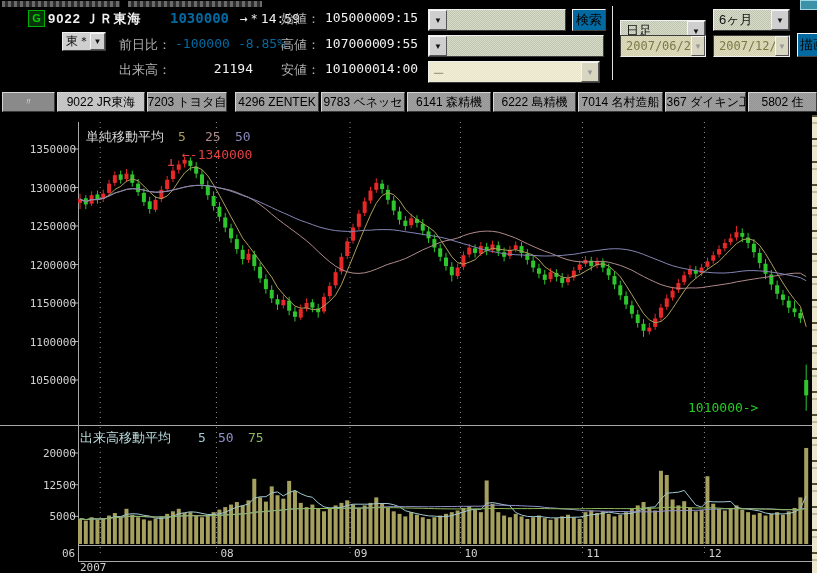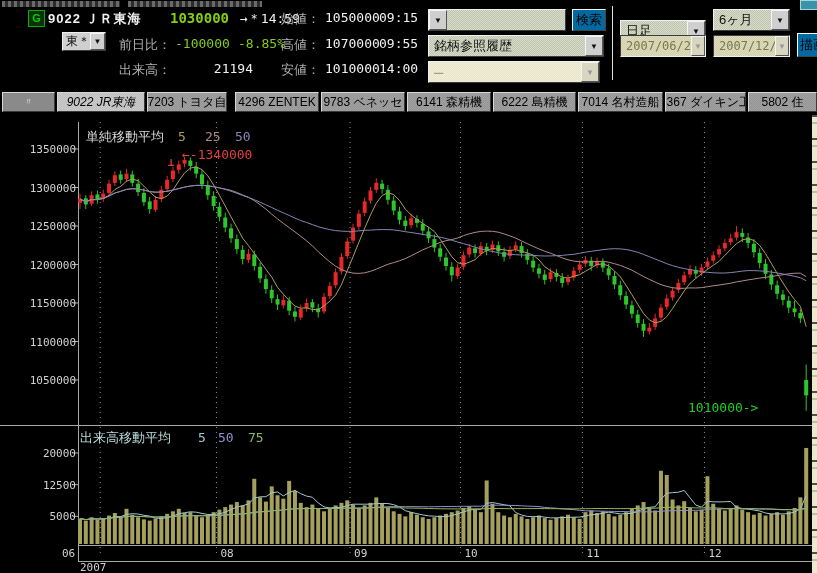--- a/index.html
+++ b/index.html
@@ -1,20 +1,20 @@
 <!DOCTYPE html>
 <html><head>
 <meta charset="utf-8">
 <style>
   html,body{margin:0;padding:0;}
   body{width:817px;height:573px;background:#000;overflow:hidden;position:relative;
        font-family:"Liberation Sans",sans-serif;}
   .lbl{position:absolute;color:#b0b0b0;font-size:13px;white-space:nowrap;}
   .val{position:absolute;color:#f0f0f0;font-size:13px;font-family:"DejaVu Sans Mono",monospace;white-space:nowrap;}
-  .grn{color:#84cc16;}
+  .grn{color:#0369a1;}
   .bold{font-weight:bold;}
   .title{position:absolute;color:#f0f0f0;font-size:13px;font-weight:bold;letter-spacing:1px;white-space:nowrap;}
   .gbadge{position:absolute;width:15px;height:15px;background:#0a320a;border:1px solid #00b000;
           color:#00d000;font-size:11px;font-weight:bold;text-align:center;line-height:15px;}
   
   .combo{position:absolute;height:22px;box-sizing:border-box;border:1px solid;
          border-color:#efefef #3c3c3c #3c3c3c #efefef;display:flex;align-items:center;
          font-size:13px;color:#101010;}
   .combo .txt{flex:1;padding-left:5px;overflow:hidden;white-space:nowrap;}
   .ddbtn{width:18px;height:100%;box-sizing:border-box;background:#cfcfcf;
@@ -46,21 +46,21 @@
   #tabbar{position:absolute;left:0;top:92px;width:817px;height:21px;background:#000;}
   .tab{position:absolute;top:0;height:20px;box-sizing:border-box;color:#000;font-size:12px;
        display:flex;align-items:center;justify-content:center;overflow:hidden;white-space:nowrap;
        border:1px solid;border-color:#d6d6d6 #3a3a3a #3a3a3a #d6d6d6;
        background-color:#949494;background-image:
        linear-gradient(45deg,#a2a2a2 25%,transparent 25%,transparent 75%,#a2a2a2 75%),
        linear-gradient(45deg,#a2a2a2 25%,transparent 25%,transparent 75%,#a2a2a2 75%);
        background-size:2px 2px;background-position:0 0,1px 1px;}
   .tab.active{background-color:#bdbdbd;background-image:
        linear-gradient(45deg,#cccccc 25%,transparent 25%,transparent 75%,#cccccc 75%),
-       linear-gradient(45deg,#cccccc 25%,transparent 25%,transparent 75%,#cccccc 75%); font-style: italic;}
+       linear-gradient(45deg,#cccccc 25%,transparent 25%,transparent 75%,#cccccc 75%);}
   .tab.hatch{background-image:repeating-linear-gradient(135deg,#8a8a8a 0 3px,#6a6a6a 3px 6px);
        color:#d8d8d8;font-size:10px;}
   
   #chart{position:absolute;left:0;top:115px;}
   #chart text{font-family:"DejaVu Sans Mono",monospace;}
   .ruler{position:absolute;left:812px;top:115px;width:5px;height:458px;
          background:repeating-linear-gradient(to bottom,#55503a 0 2px,#ece7cf 2px 7px,#c2bda0 7px 9px,#ece7cf 9px 23px);}
 </style>
 </head>
 <body>
@@ -92,21 +92,20 @@
 <div class="val" style="left:160px;top:61px;width:93px;text-align:right;">21194</div>
 <div class="lbl" style="left:281px;top:61px;">安値：</div>
 <div class="val" style="left:325px;top:61px;">1010000</div>
 <div class="val" style="left:379px;top:61px;">14:00</div>
 
 <div class="combo chk" style="left:428px;top:9px;width:138px;">
   <span class="ddbtn">▼</span>
 </div>
 <button class="btn3d" style="left:572px;top:9px;width:34px;height:22px;">検索</button>
 <div class="combo chk" style="left:428px;top:35px;width:176px;">
-  <span class="txt">銘柄参照履歴</span>
   <span class="ddbtn">▼</span>
 </div>
 <div class="combo chk-cream" style="left:428px;top:61px;width:172px;">
   <span class="txt" style="color:#8a886a;">─</span>
   <span class="ddbtn dim">▼</span>
 </div>
 <div class="hr-div" style="left:612px;top:6px;height:74px;"></div>
 
 <div class="combo chk" style="left:620px;top:20px;width:86px;">
   <span class="txt">日足</span>

